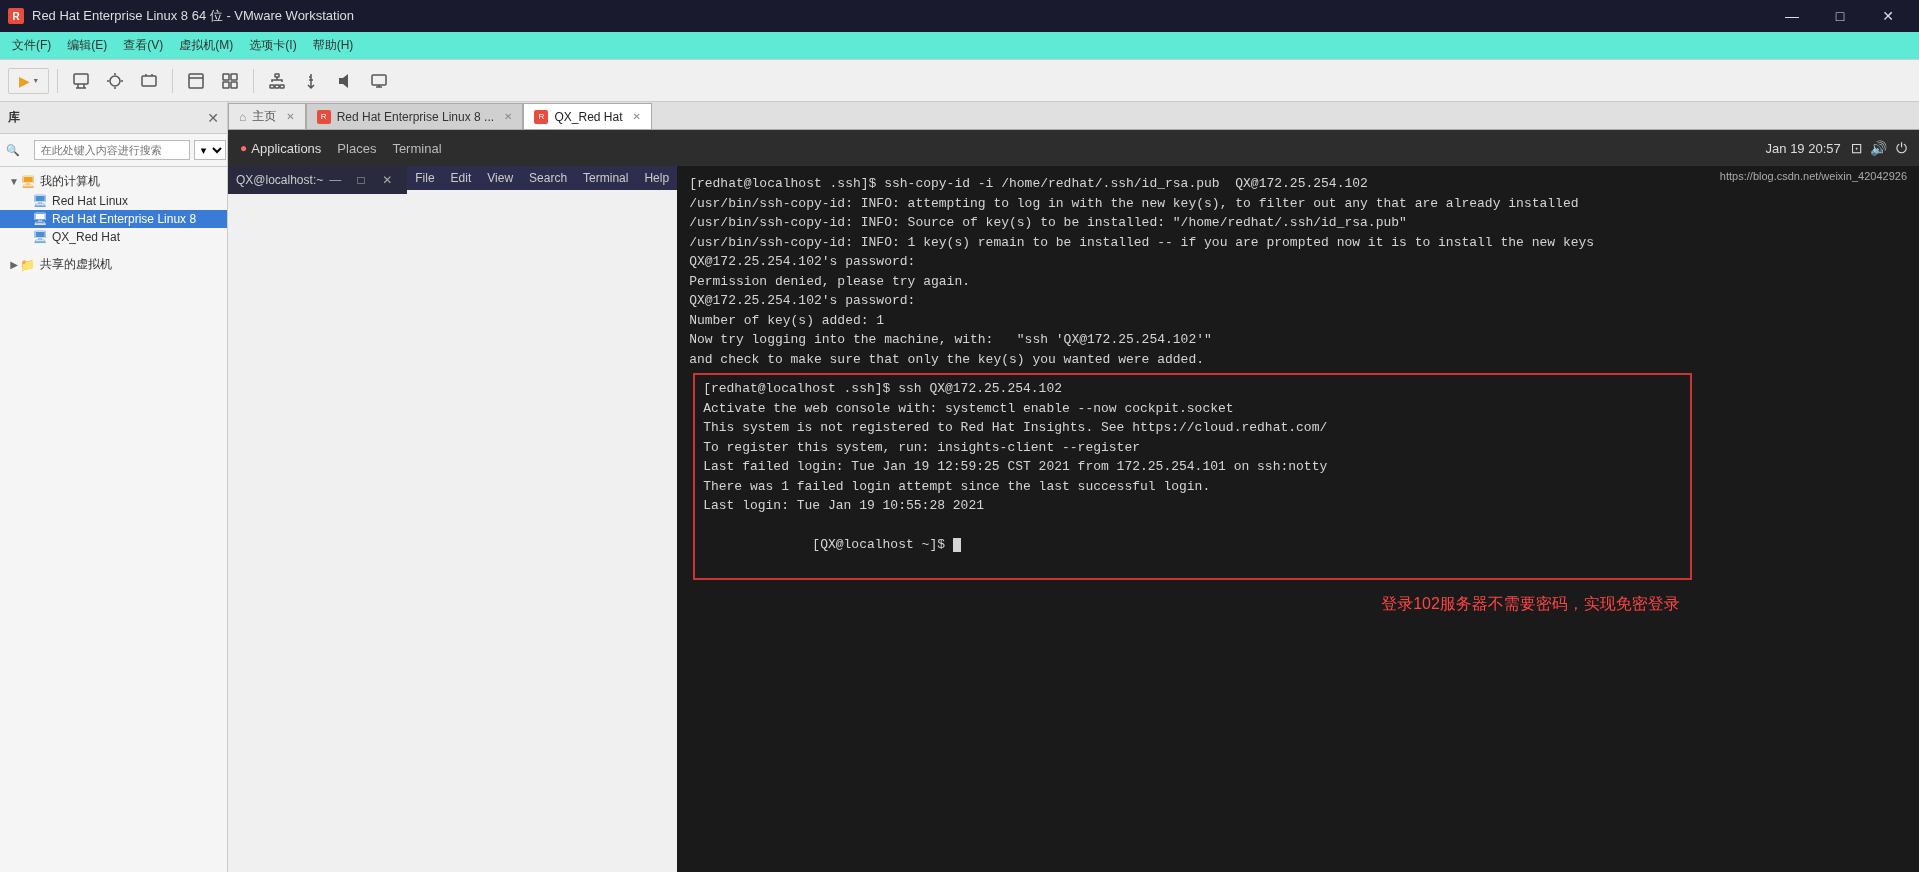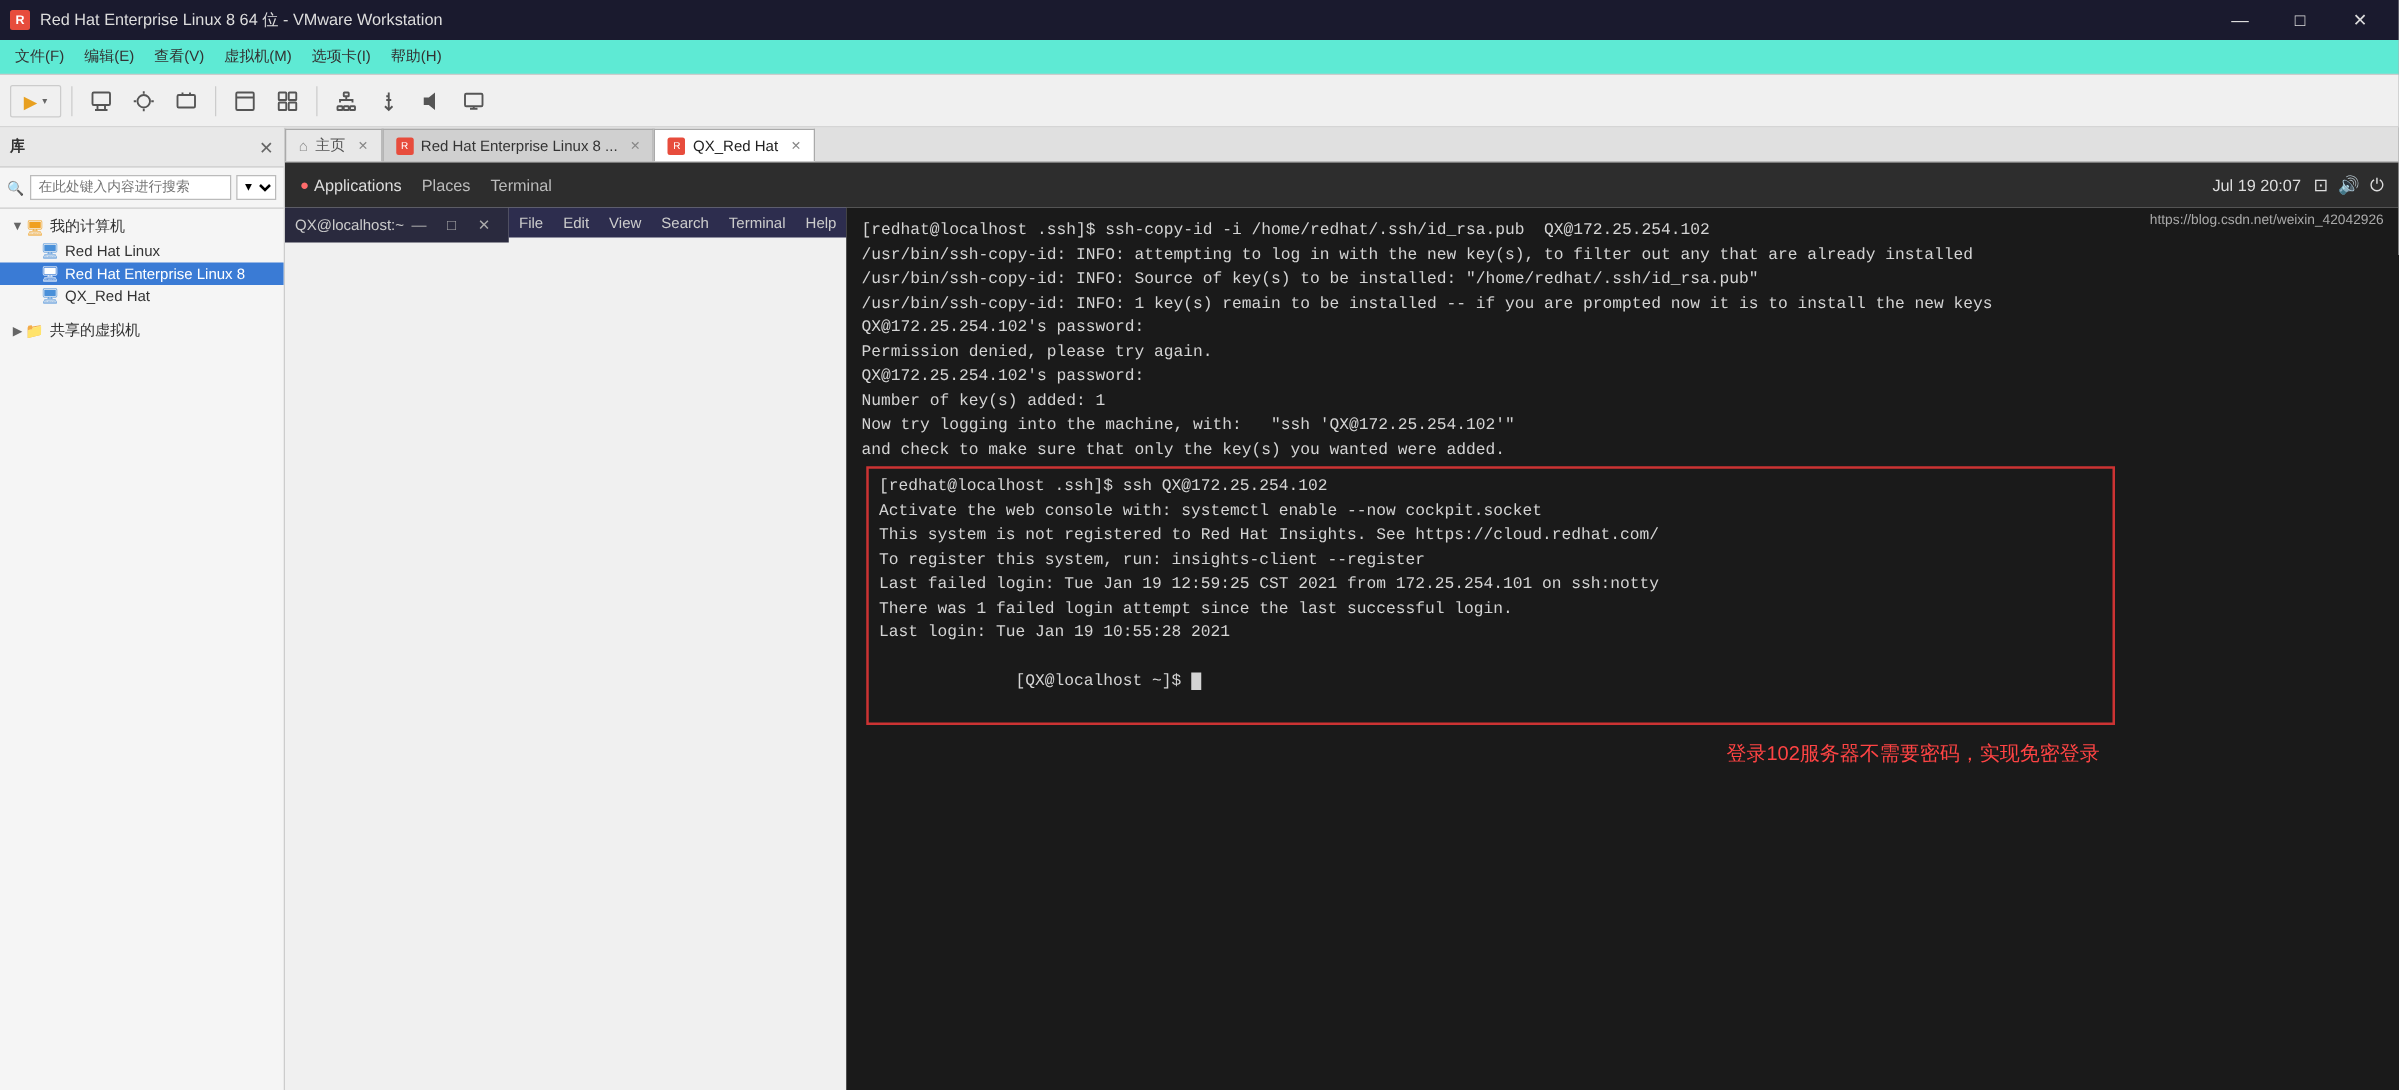--- a/index.html
+++ b/index.html
@@ -193,21 +193,21 @@
 
   <div class="main-content">
 
     <div class="sidebar">
       <div class="sidebar-header">
         <span class="sidebar-title">库</span>
         <span class="sidebar-close">✕</span>
       </div>
       <div class="sidebar-search">
         <span class="search-icon-small">🔍</span>
-        <input type="text" style="flex: 1 1 0%; border: 1px solid rgb(187, 187, 187); padding: 3px 6px; font-size: 11px; outline: none; background: white; color: rgb(85, 85, 85);" placeholder="在此处键入内容进行搜索">
+        <input type="text" style="flex: 1 1 0%; border: 1px solid rgb(187, 187, 187); padding: 3px 6px; font-size: 11px; outline: none; background: white; color: rgb(85, 85, 85); margin-left: 10px;" placeholder="在此处键入内容进行搜索">
         <select style="border:1px solid #bbb; background:white; font-size:11px; padding:2px;"><option>▾</option></select>
       </div>
       <div class="tree-view">
 
         <div class="tree-node">
           <span class="tree-expand">▼</span>
           <span class="tree-icon folder">🖥</span>
           <span>我的计算机</span>
         </div>
 
@@ -260,21 +260,21 @@
       <div class="gnome-top-bar">
         <div class="gnome-left">
           <div class="gnome-activities">
             <span class="apps-icon">●</span>
             <span>Applications</span>
           </div>
           <span class="gnome-nav-item">Places</span>
           <span class="gnome-nav-item">Terminal</span>
         </div>
         <div class="gnome-right">
-          <span class="gnome-time">Jul 19 20:07</span>
+          <span class="gnome-time">Jan 19 20:57</span>
           <div class="gnome-status-icons">
             <span>⊡</span>
             <span>🔊</span>
             <span>⏻</span>
           </div>
         </div>
       </div>
 
       <div class="terminal-window">
 

